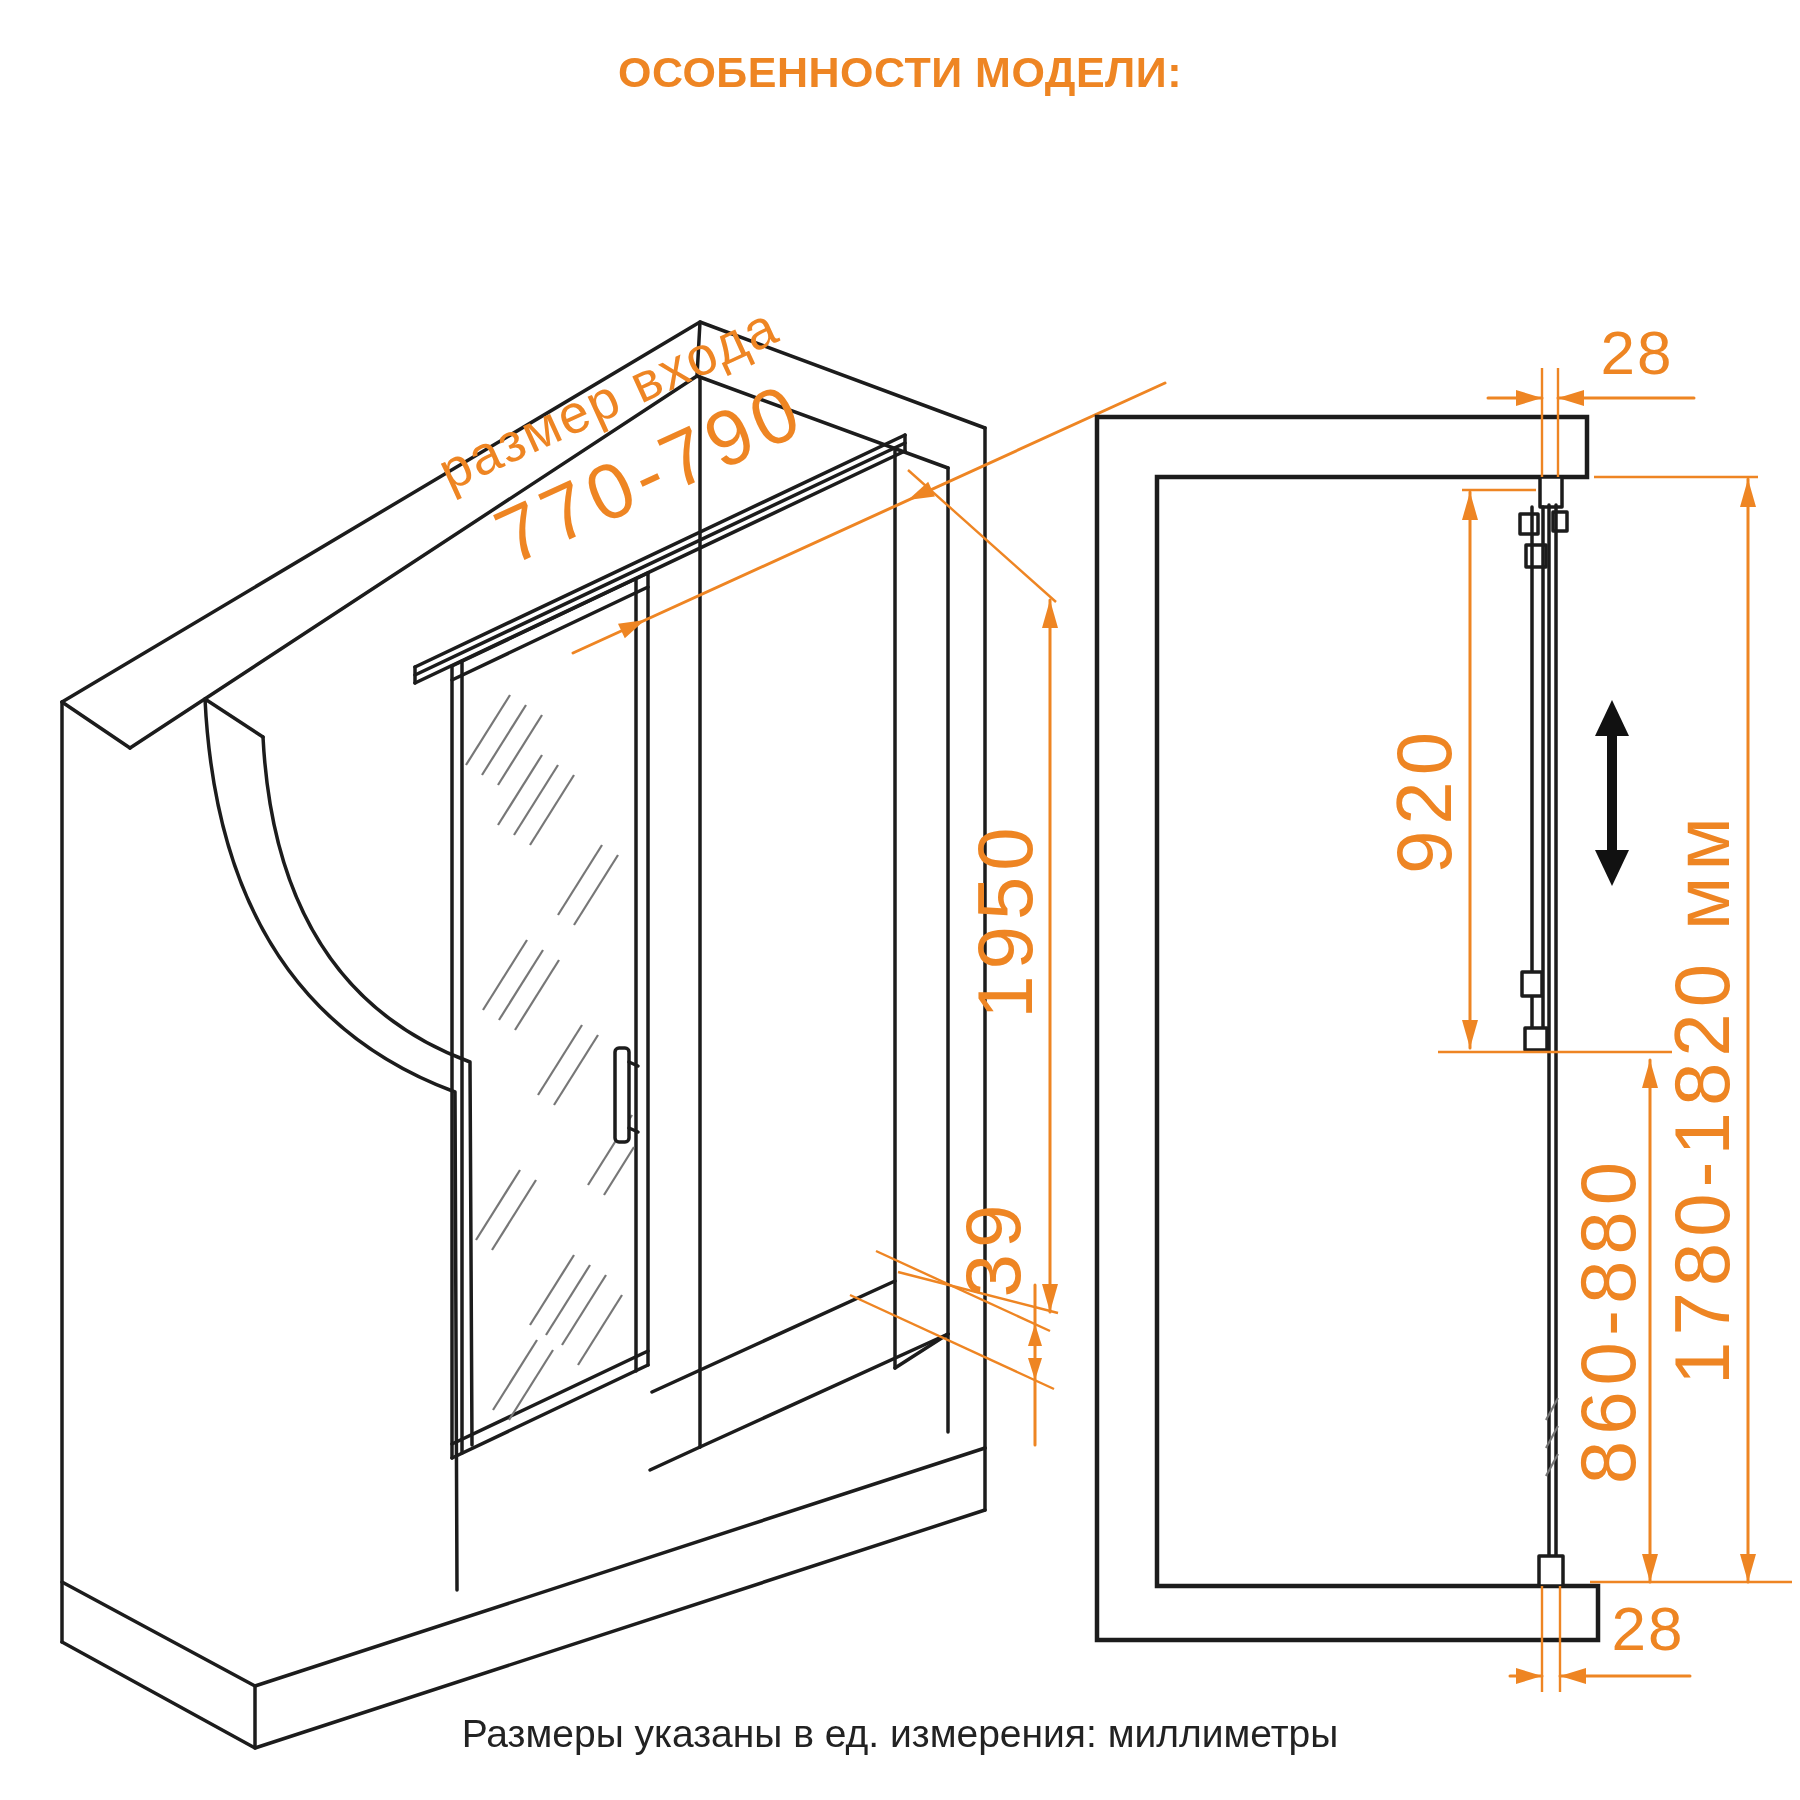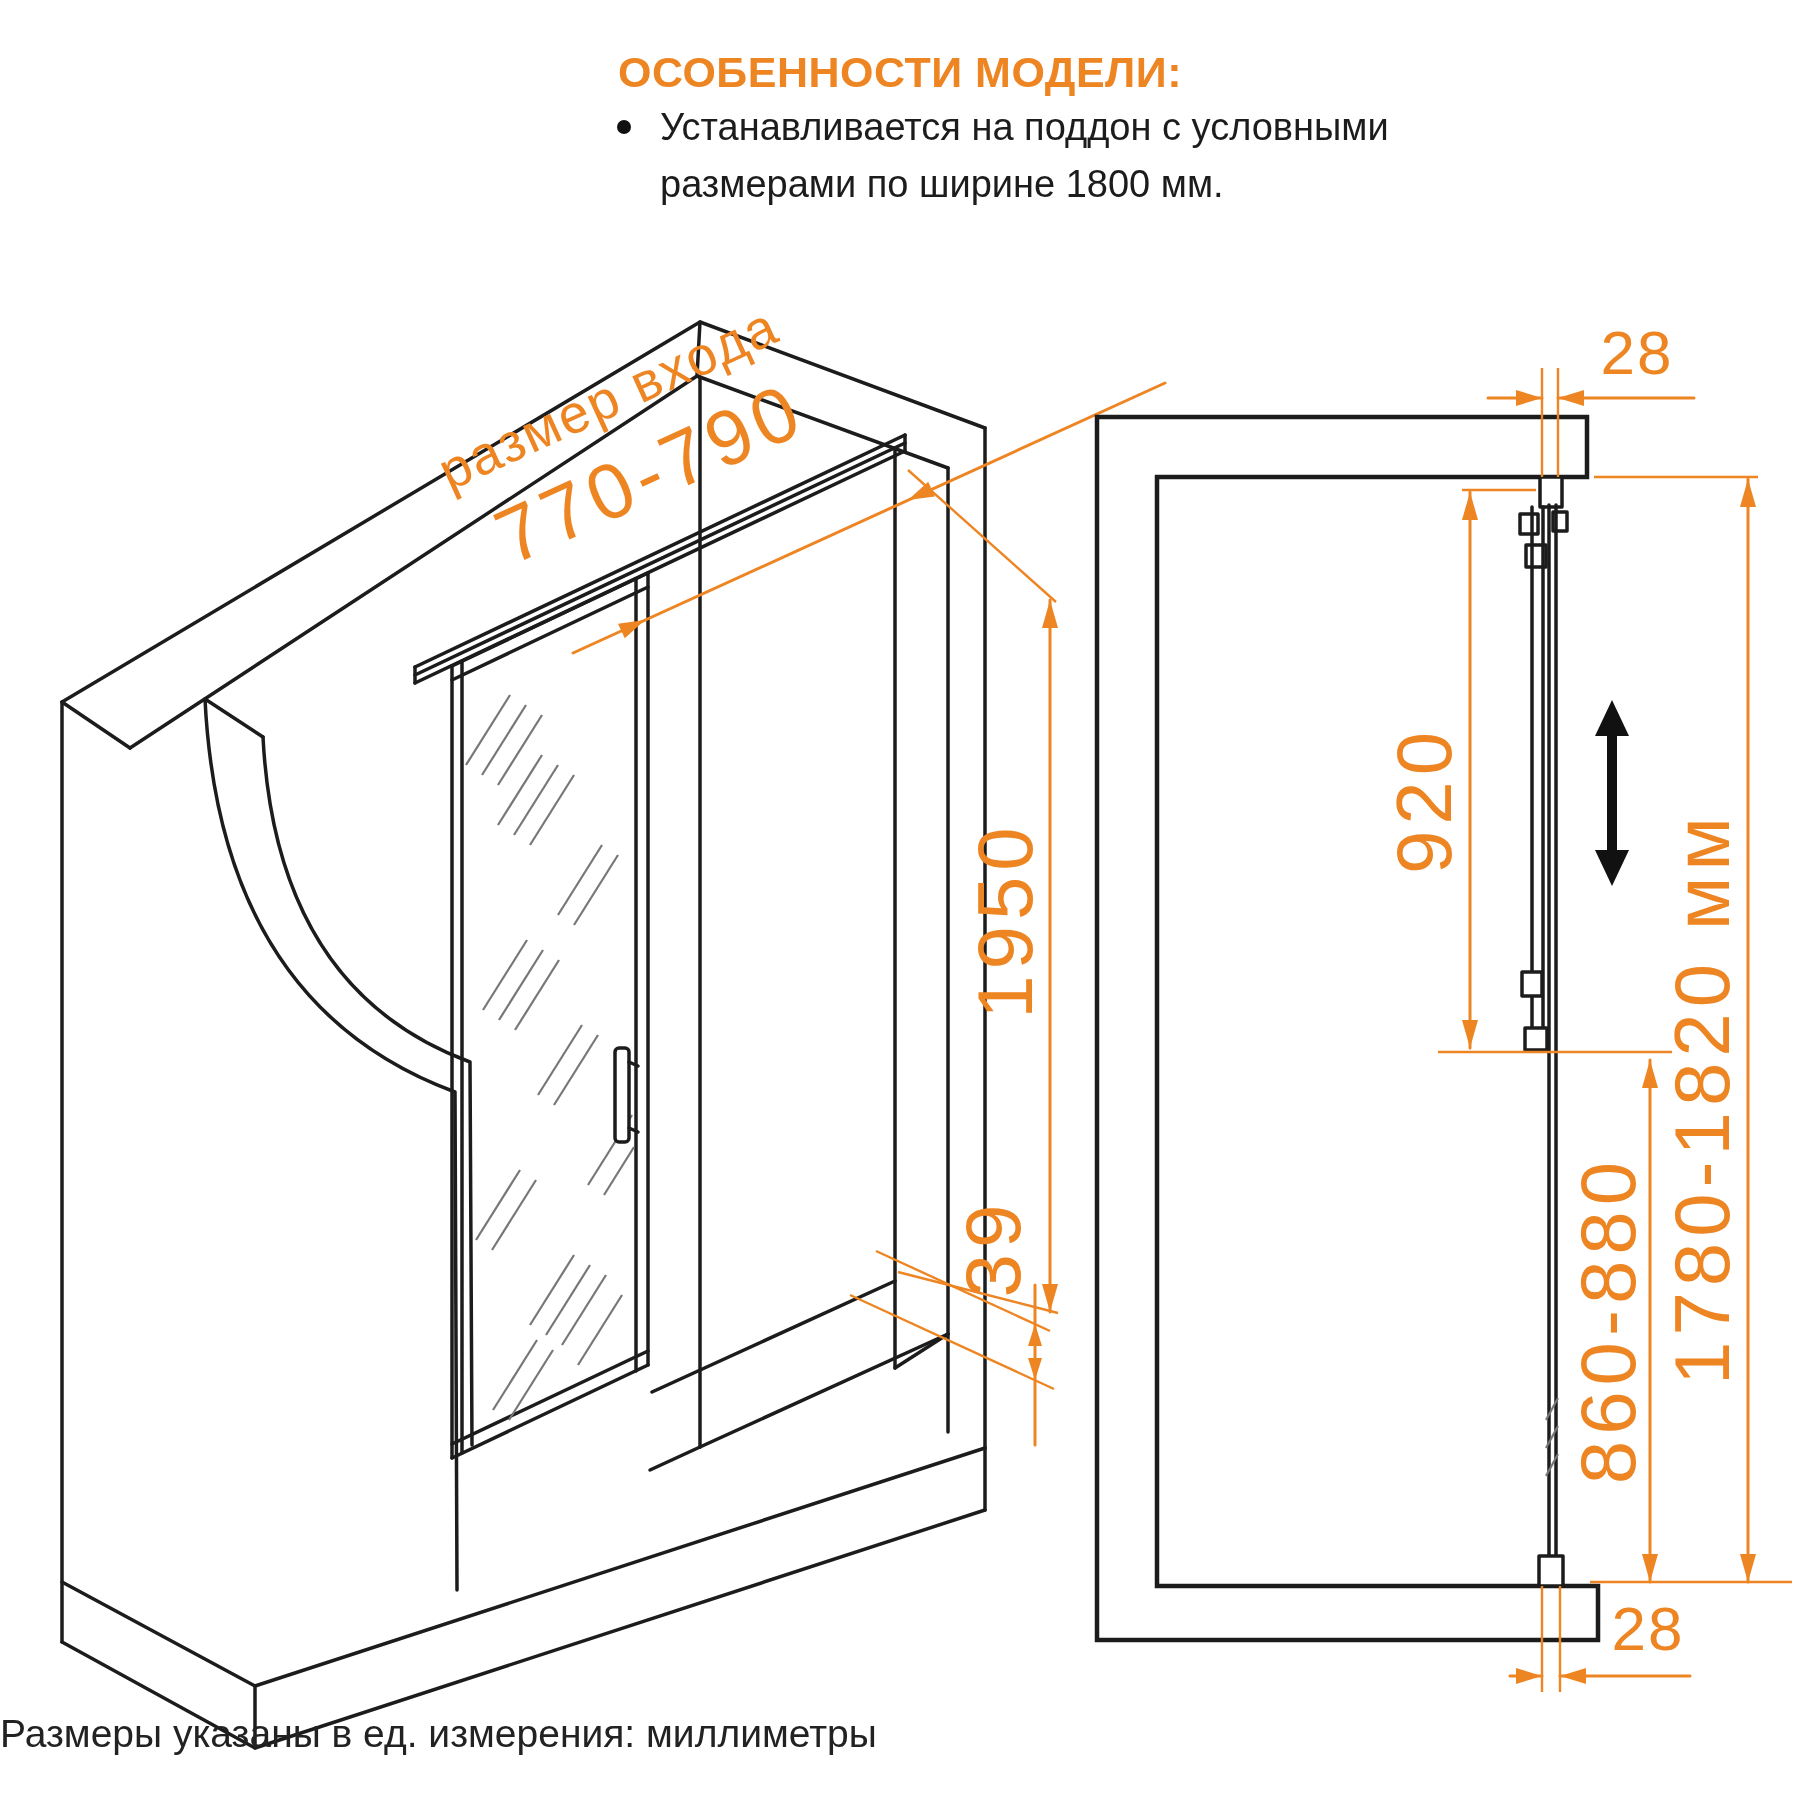--- a/index.html
+++ b/index.html
@@ -4,21 +4,21 @@
 <style>
   html,body{margin:0;padding:0;background:#fff;}
   .page{position:relative;width:1800px;height:1800px;background:#ffffff;overflow:hidden;
         font-family:"Liberation Sans",sans-serif;color:#1c1c1c;}
   .title{position:absolute;left:480px;top:48px;width:840px;text-align:center;
          font-size:43px;font-weight:700;letter-spacing:.5px;color:#ee8523;}
   .features{position:absolute;left:612px;top:99px;width:920px;margin:0;padding:0;list-style:none;}
   .features li{position:relative;padding-left:48px;font-size:38px;line-height:57px;max-width:870px;}
   .features li::before{content:"";position:absolute;left:5px;top:21px;width:14px;height:14px;
          border-radius:50%;background:#111;}
-  .footer{position:absolute;left:0;top:1712px;width:1800px;text-align:left;font-size:39px;color:#222;}
+  .footer{position:absolute;left:0;top:1712px;width:1800px;text-align:center;font-size:39px;color:#222;}
   svg{position:absolute;left:0;top:0;}
   .blk{stroke:#1c1c1c;stroke-width:3.5;fill:none;stroke-linejoin:round;stroke-linecap:round;}
   .blk-f{stroke:#1c1c1c;stroke-width:3.5;fill:#ffffff;stroke-linejoin:round;}
   .sec{stroke:#1c1c1c;stroke-width:4.5;fill:#ffffff;stroke-linejoin:miter;}
   .hatch{stroke:#777;stroke-width:2.2;fill:none;}
   .dim{stroke:#ee8523;stroke-width:3;fill:none;stroke-linecap:round;}
   .dim-thin{stroke:#ee8523;stroke-width:2.4;fill:none;}
   .ah{fill:#ee8523;stroke:none;}
   .blkarrow{fill:#111;stroke:none;}
   .blkshaft{stroke:#111;stroke-width:10;fill:none;}
@@ -28,21 +28,20 @@
   .fs-lab{font-size:54px;letter-spacing:2px;}
 </style>
 </head>
 <body>
 
 <div class="page">
 
   <div class="title">ОСОБЕННОСТИ МОДЕЛИ:</div>
 
   <ul class="features">
-    <li>Устанавливается на поддон с условными размерами по ширине 1800 мм.</li>
   </ul>
 
   <svg width="1800" height="1800" viewBox="0 0 1800 1800">
 
     <g>
 
       <g>
         <path class="blk" d="M62,702 L700,322 L985,428"></path>
         <path class="blk" d="M130,748 L697,376 L948,468"></path>
         <line class="blk" x1="62" y1="702" x2="62" y2="1642"></line>

